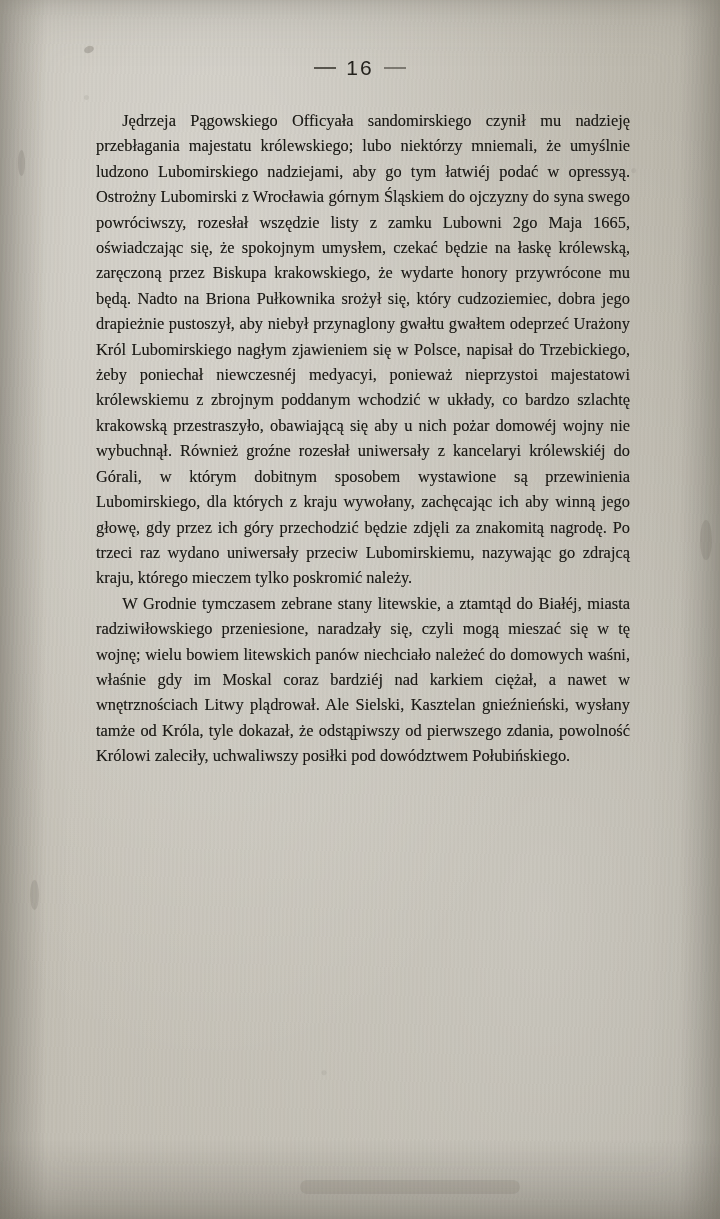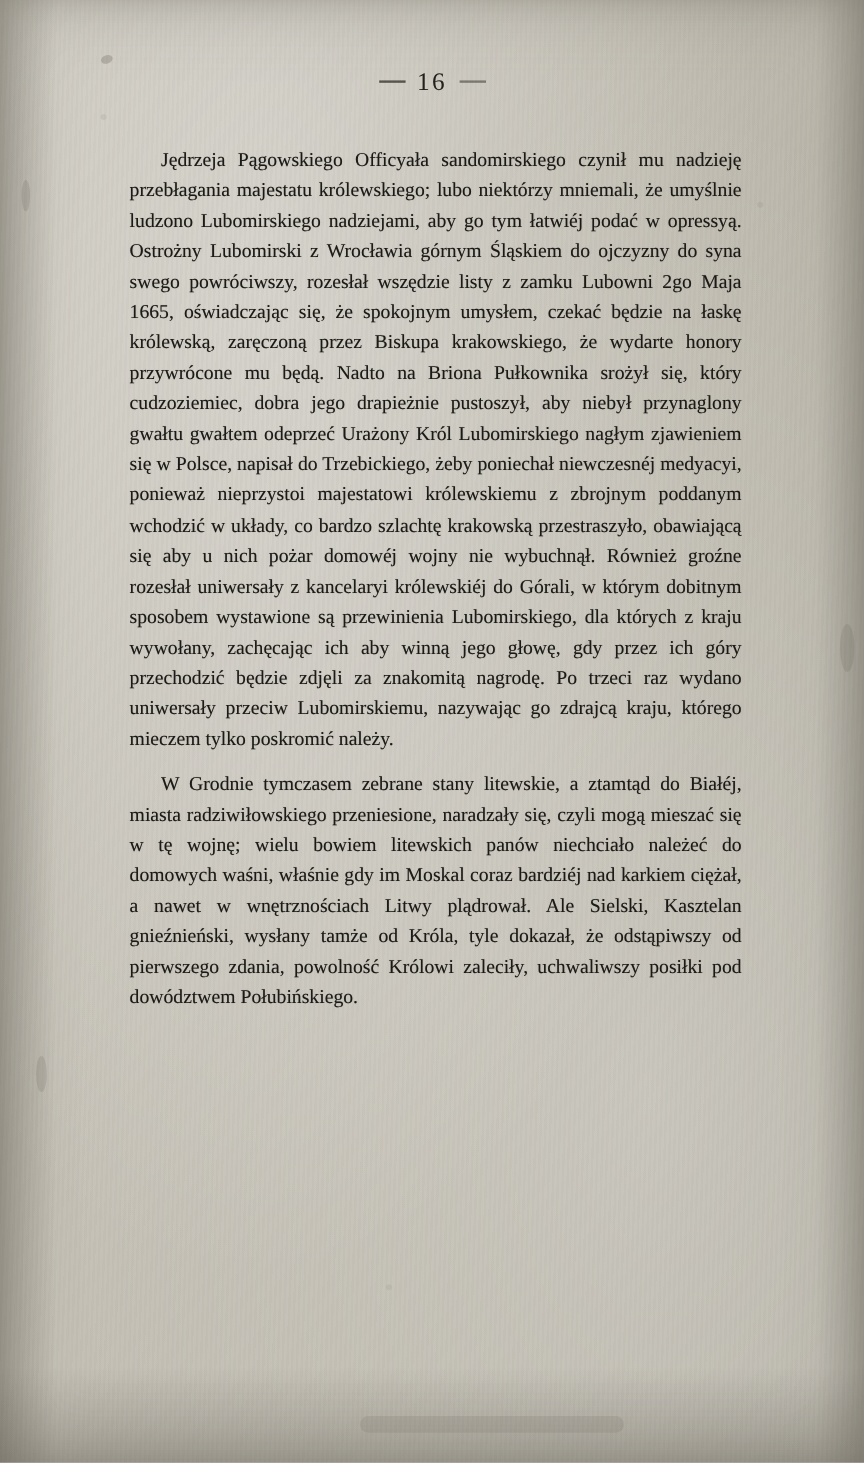--- a/index.html
+++ b/index.html
@@ -58,36 +58,36 @@
     width: 22px;
     border-bottom: 2px solid #3a372f;
     vertical-align: 6px;
     margin: 0 10px;
     opacity: 0.8;
   }
   .header .dash.right { opacity: 0.55; }
   .page-number {
     display: inline-block;
     font-size: 21px;
-    font-family: Liberation Serif, serif;
+    font-family: Liberation Sans, sans-serif;
   }
   .body-text {
     position: absolute;
     top: 108px;
     left: 96px;
     width: 534px;
     font-size: 16.4px;
     line-height: 25.4px;
     text-align: justify;
     text-justify: inter-word;
     color: #1b1a16;
     text-shadow: 0 0 0.6px rgba(40,38,33,0.45);
   }
   .body-text p {
-    margin: 12px;
+    margin: 0;
     text-indent: 1.6em;
     font-family: Liberation Serif, serif;
   }
   .body-text p.tight { text-indent: 1.6em; }
   .spot {
     position: absolute;
     border-radius: 50%;
     pointer-events: none;
     mix-blend-mode: multiply;
   }

